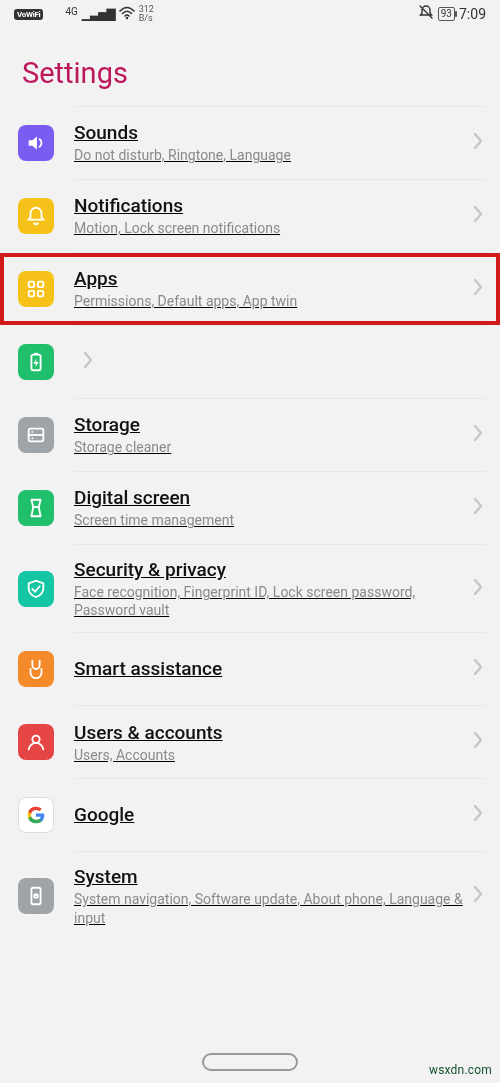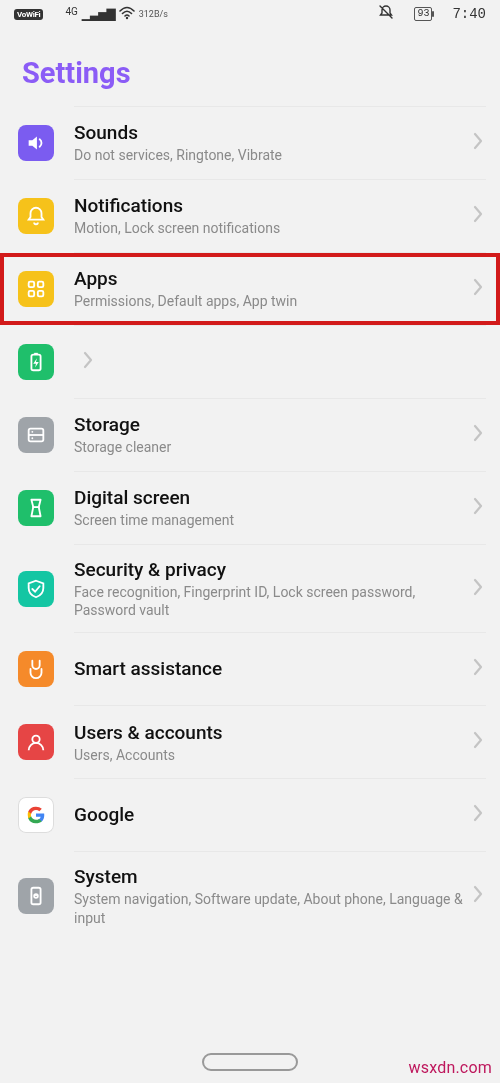--- a/index.html
+++ b/index.html
@@ -14,60 +14,61 @@
     .status-bar {
       height: 28px;
       display: flex;
       justify-content: space-between;
       align-items: center;
       padding: 0 14px;
       font-size: 13px;
       color: #333;
     }
     .status-left { display: flex; align-items: center; gap: 4px; }
-    .status-right { display: flex; align-items: center; gap: 20px; font-family: Liberation Mono, monospace; }
+    .status-right { display: flex; align-items: center; gap: 4px; }
     .vowifi-badge {
       background: #333;
       color: #fff;
       font-size: 8px;
       font-weight: bold;
       border-radius: 3px;
       padding: 1px 3px;
       letter-spacing: -0.3px;
     }
     .sig-4g { font-size: 10px; position: relative; top:-3px;margin-left:18px; }
     .sig-bars { display:inline-block; letter-spacing:-1px; font-size:12px;}
     .wifi-icon { font-size: 14px; }
-    .net-speed { display: inline-flex; flex-direction: row; line-height: 9px; font-size: 9px; color:#555; }
+    .net-speed { display: inline-flex; flex-direction: column; line-height: 9px; font-size: 9px; color:#555; }
     .bell-off { font-size: 15px; }
     .battery-ind {
       border: 1px solid #555;
       border-radius: 2px;
       font-size: 10px;
       padding: 0 2px;
       position: relative;
       line-height: 12px;
     }
     .battery-ind::after {
       content:"";
       position:absolute; right:-3px; top:3px; width:2px; height:6px; background:#555; border-radius:1px;
     }
     .clock { font-size: 14px; }
 
     .header {
       padding: 28px 0 16px 22px;
     }
     .header h1 {
       font-size: 29px;
-      font-weight: 700;
-      color: #8b5cf6;
+      font-weight: 400;
+      color: #be185d;
     }
 
     .list {
       background: transparent;
+      text-decoration: underline;
     }
     .item-wrap {
       padding: 0;
       position: relative;
     }
     .item-wrap.highlighted {
       outline: 4px solid #d21a1a;
       outline-offset: -4px;
       z-index: 2;
     }
@@ -128,22 +129,22 @@
     .pill {
       width: 96px;
       height: 18px;
       border: 2px solid #999;
       border-radius: 12px;
     }
     .watermark {
       position: absolute;
       bottom: 6px;
       right: 8px;
-      font-size: 16px;
-      color: #be185d;
+      font-size: 12px;
+      color: #14532d;
       letter-spacing: 0.2px;
     }
     .section-top-divider {
       height:1px; background:#e8e8e8; margin-left:74px; margin-right:14px;
     }
   </style>
 </head>
 <body>
 
 <div class="status-bar">
@@ -162,42 +163,42 @@
       <span>B/s</span>
     </span>
   </div>
   <div class="status-right">
     <span class="bell-off">
       <svg width="16" height="16" viewBox="0 0 16 16">
           <path d="M8 2 a4 4 0 0 1 4 4 v3 l1.5 2 h-11 l1.5 -2 v-3 a4 4 0 0 1 4 -4 M2 2 L14 14" stroke="#333" stroke-width="1.4" fill="none" stroke-linecap="round"></path>
         </svg>
     </span>
     <span class="battery-ind">93</span>
-    <span class="clock">7:40</span>
+    <span class="clock">7:09</span>
   </div>
 </div>
 
 <div class="header">
   <h1>Settings</h1>
 </div>
 
 <div class="section-top-divider"></div>
 
 <div class="list" id="list-root">
     <div class="item-wrap">
       <div class="item">
         <div class="icon-box" style="background: rgb(123, 92, 240);">
           <svg viewBox="0 0 24 24">
             <path d="M4 9v6h4l5 4V5L8 9H4z" fill="#fff"></path>
             <path d="M16 8a5 5 0 0 1 0 8" stroke="#fff" stroke-width="2" fill="none" stroke-linecap="round"></path>
           </svg>
         </div>
         <div class="text-col">
           <div class="item-title">Sounds</div>
-          <div class="item-sub">Do not services, Ringtone, Vibrate</div>
+          <div class="item-sub">Do not disturb, Ringtone, Language</div>
         </div>
         <div class="chevron"><svg viewBox="0 0 12 20" width="12" height="20">
             <path d="M3 3l6 7-6 7" stroke="#c4c4c4" stroke-width="2.2" fill="none" stroke-linecap="round" stroke-linejoin="round"></path>
           </svg></div>
       </div>
     </div>
     <div class="divider"></div>
     <div class="item-wrap">
       <div class="item">
         <div class="icon-box" style="background: rgb(246, 194, 26);">

